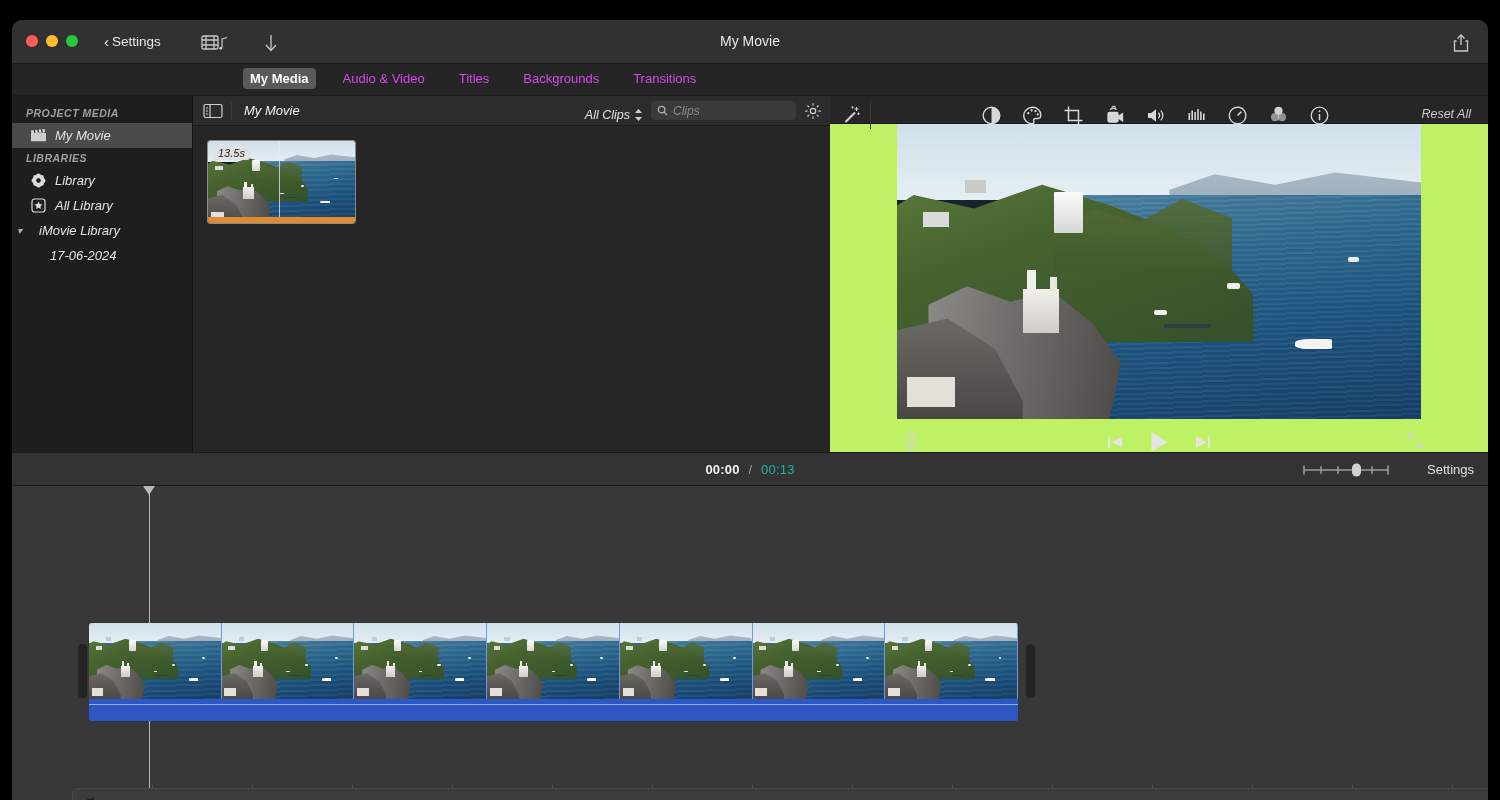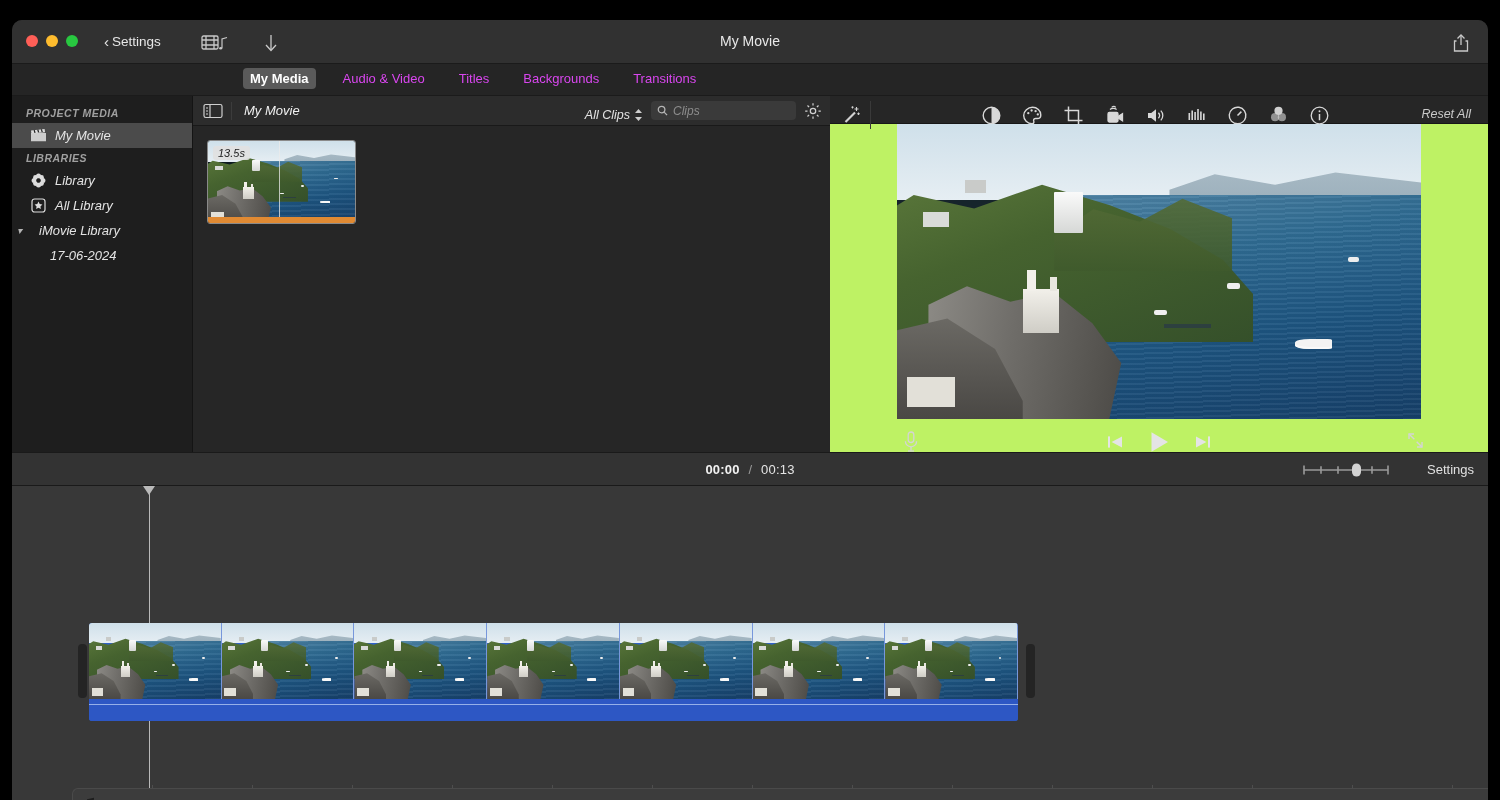--- a/index.html
+++ b/index.html
@@ -160,21 +160,21 @@
   .tcbar {
     height: 34px; background: #333; border-top: 1px solid #1a1a1a;
     border-bottom: 1px solid #1a1a1a; position: relative;
   }
   .tc-center {
     position:absolute; left:0; right:0; top:9px; text-align:center;
     font-size: 13px; letter-spacing:.2px;
   }
   .tc-cur { color: #f2f2f2; font-weight: bold; }
   .tc-sl  { color: #9a9a9a; margin: 0 5px; }
-  .tc-tot { color: #e5e5e5; }
+  .tc-tot { color: #14b8a6; }
   .zoomsl { position:absolute; right: 96px; top: 10px; width: 92px; height: 14px; }
   .settings-btn { position:absolute; right: 14px; top: 9px; font-size: 13px; color: #e0e0e0; }
 
   
   .timeline { position: relative; height: 324px; background: #383838; overflow: hidden; }
   .playhead { position: absolute; left: 137px; top: 0; bottom: 0; width: 1px; background: #b9b9b9; }
   .playhead-head {
     position: absolute; left: -6px; top: 0;
     width: 0; height: 0;
     border-left: 6.5px solid transparent; border-right: 6.5px solid transparent;

